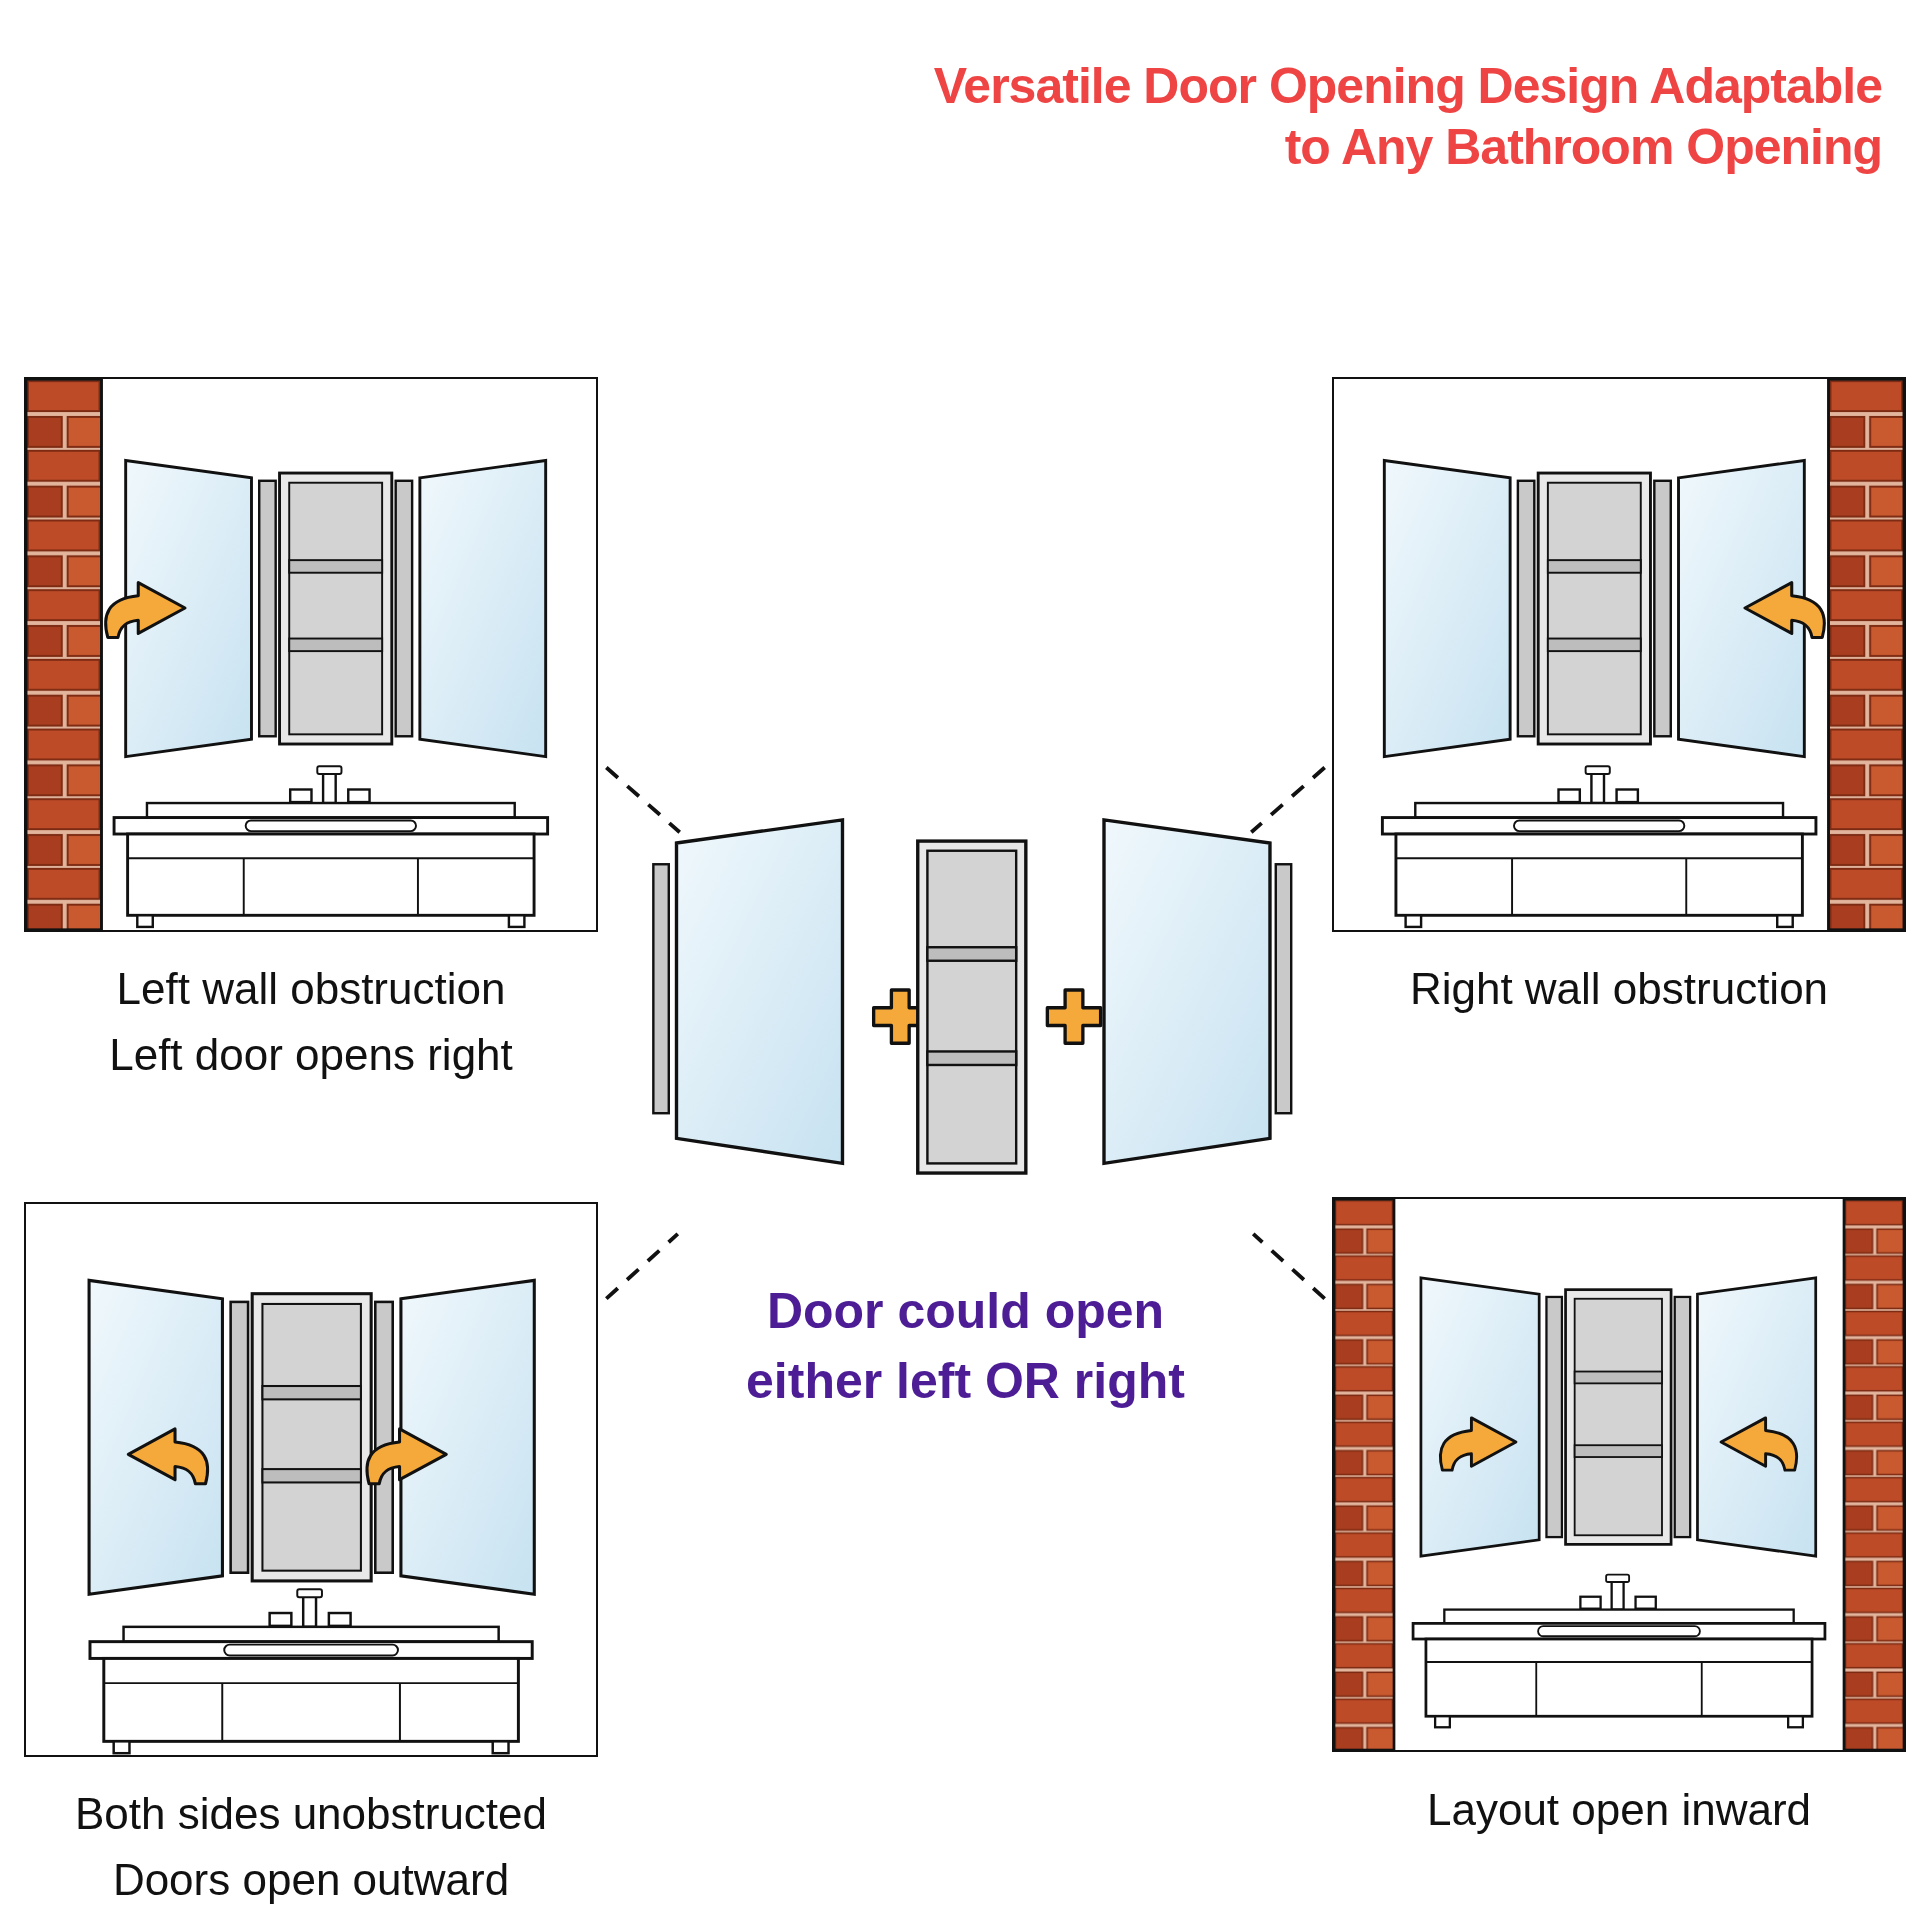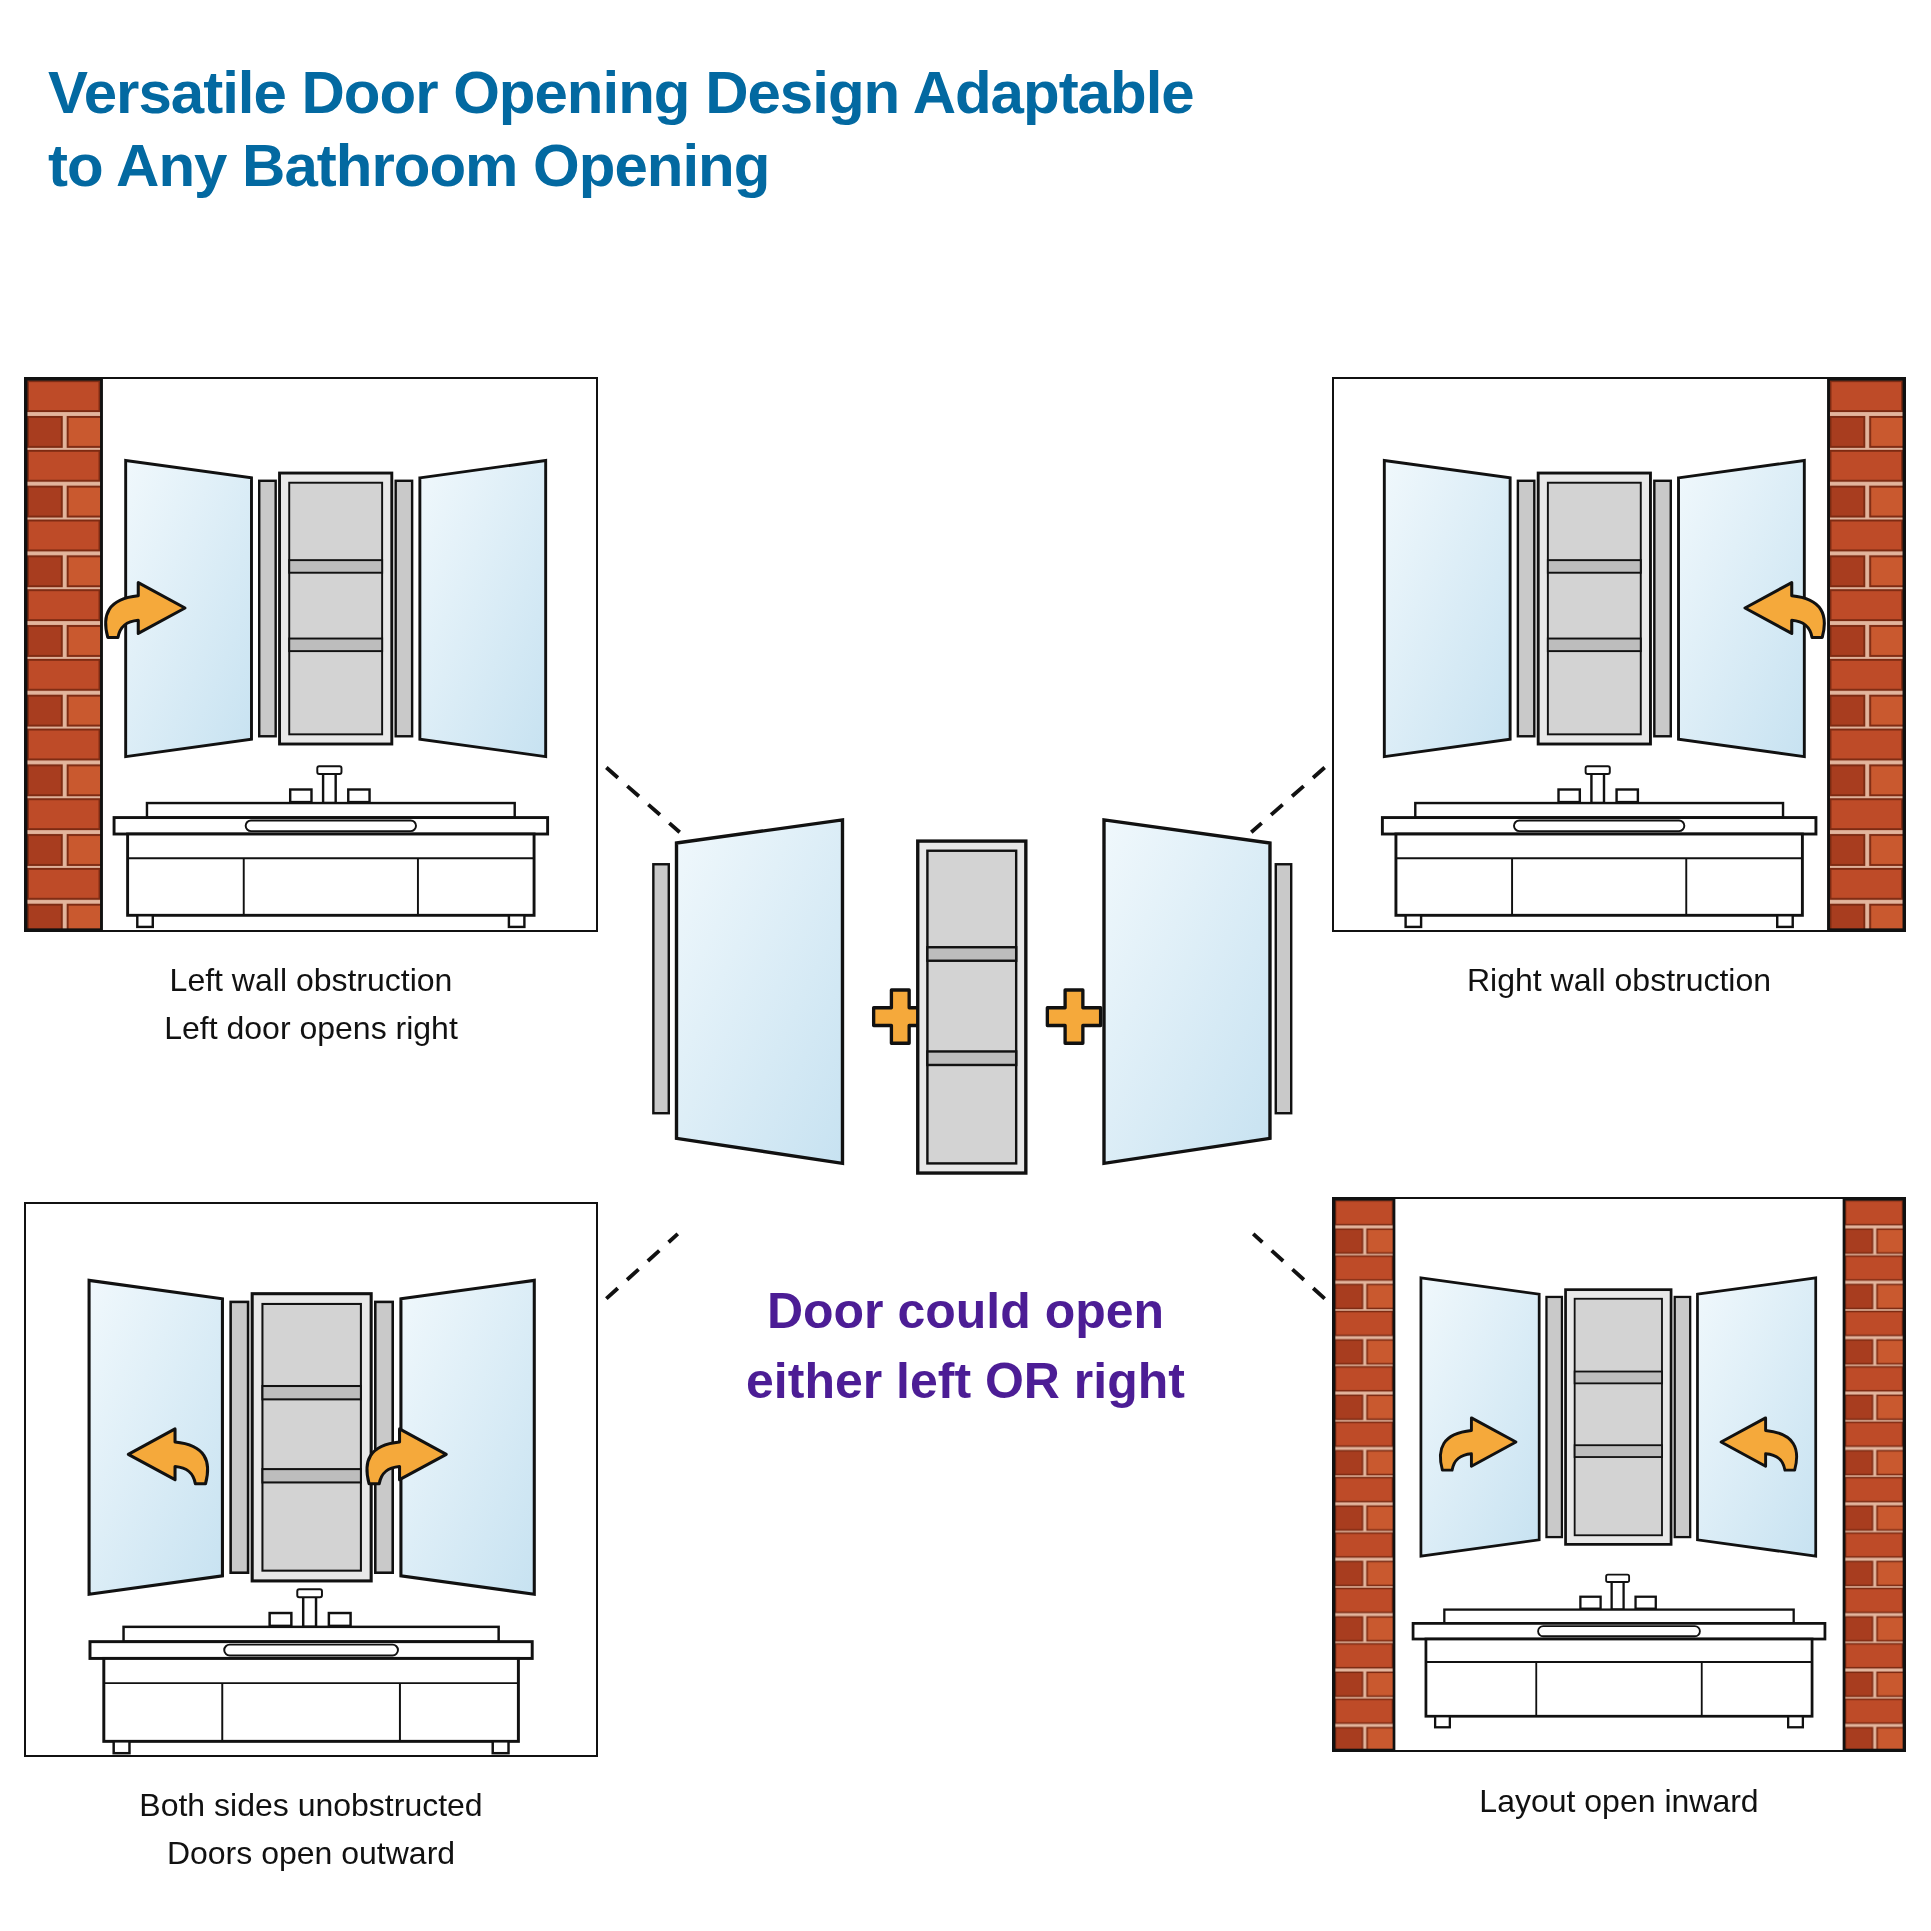--- a/index.html
+++ b/index.html
@@ -10,29 +10,29 @@
     --brick-light:#C9592F;
     --mortar:#E3B59D;
     --mirror-light:#F0F8FC;
     --mirror-dark:#C7E2F1;
     --cabinet-gray:#D3D3D3;
   }
   *{margin:0;padding:0;box-sizing:border-box}
   html,body{width:1931px;height:1931px;background:#fff;color:#111;
     font-family:"Liberation Sans", sans-serif;}
   .page{position:relative;width:1931px;height:1931px;overflow:hidden;background:#fff}
-  .title{position:absolute;top:56px;left:48px;width:1834px;text-align:left;
-    font-size:60px;font-weight:700;line-height:1.22;letter-spacing:-1px;color:#0369a1}
+  .title{position:absolute;top:56px;left:48px;width:1834px;text-align:right;
+    font-size:50px;font-weight:700;line-height:1.22;letter-spacing:-1px;color:#ef4444}
   .panel{position:absolute;width:574px;height:555px;border:2.9px solid #111;background:#fff}
   .panel svg{width:100%;height:100%;display:block}
   .panel-tl{left:24px;top:377px}
   .panel-tr{left:1332px;top:377px}
   .panel-bl{left:24px;top:1202px}
   .panel-br{left:1332px;top:1197px}
-  .caption{position:absolute;width:574px;text-align:center;font-size:32px;line-height:1.5;font-weight:400;color:#111}
+  .caption{position:absolute;width:574px;text-align:center;font-size:44px;line-height:1.5;font-weight:400;color:#111}
   .cap-tl{left:24px;top:956px}
   .cap-tr{left:1332px;top:956px}
   .cap-bl{left:24px;top:1781px}
   .cap-br{left:1332px;top:1777px}
   .center-art{position:absolute;left:599px;top:816px;width:734px;height:386px}
   .center-caption{position:absolute;left:531px;top:1276px;width:869px;text-align:center;
     font-size:50px;font-weight:600;line-height:1.4;color:#4c1d95}
   .dashes{position:absolute;left:0;top:0;width:1931px;height:1931px;pointer-events:none}
   .defs-holder{position:absolute;width:0;height:0;overflow:hidden}
 </style>

